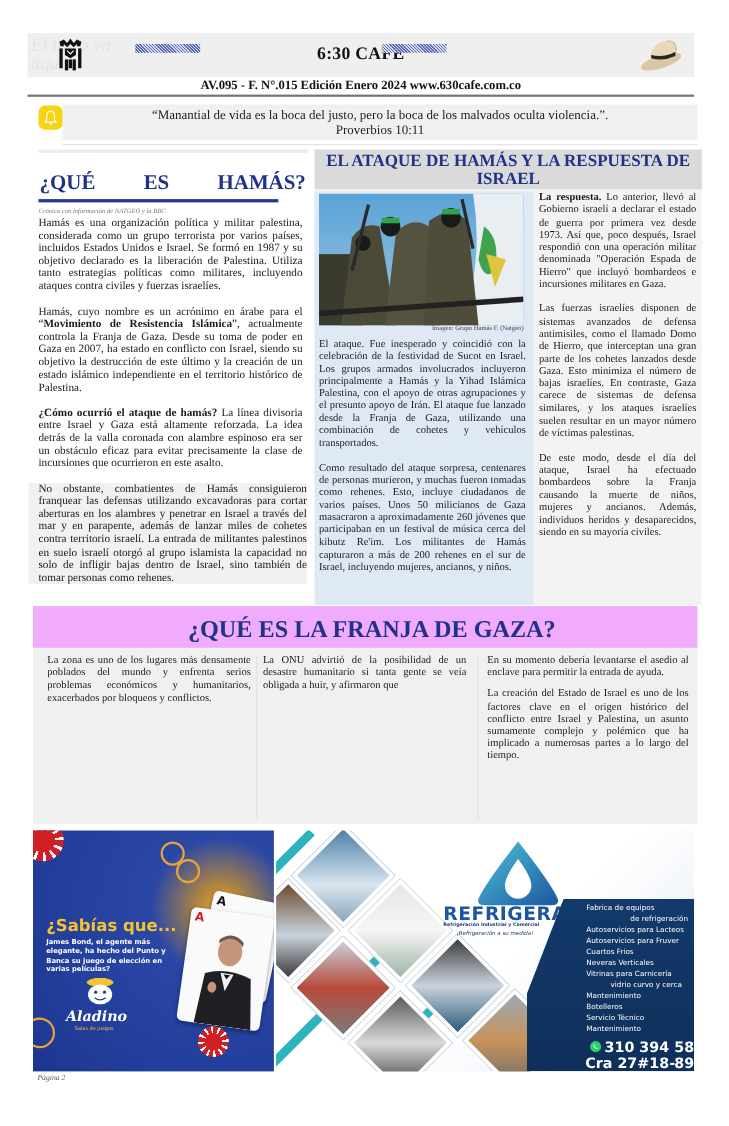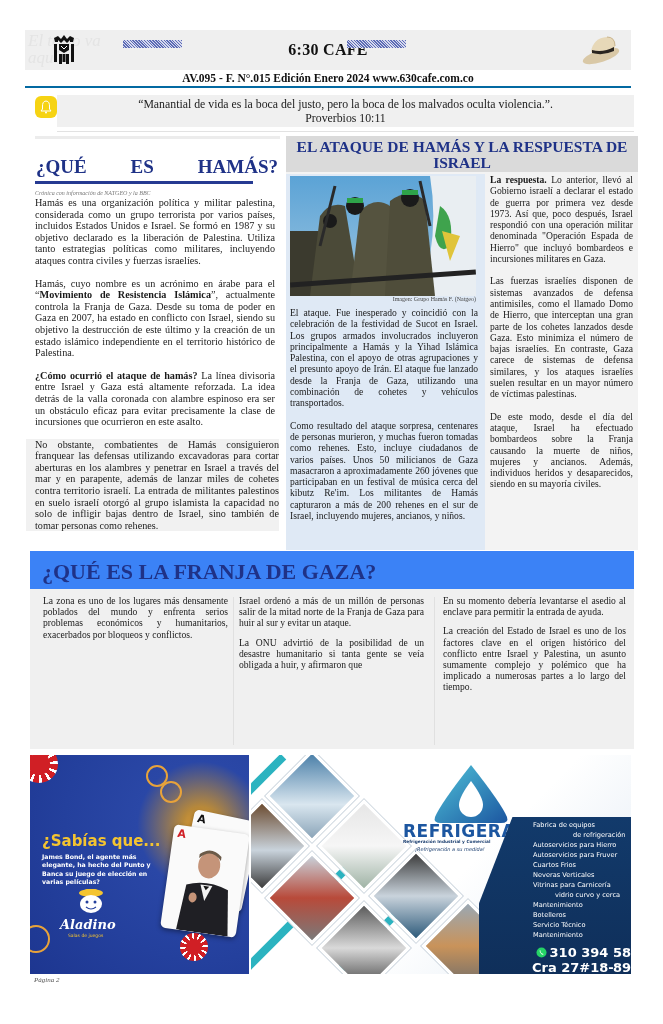--- a/index.html
+++ b/index.html
@@ -10,21 +10,21 @@
   .masthead { position: absolute; left: 25px; top: 30px; width: 606px; height: 40px; background: #efefef; }
   .ghost-text { position: absolute; left: 3px; top: 2px; font-family: "Liberation Serif", serif; font-style: italic; font-size: 17px; line-height: 17px; color: #e4e4e4; width: 80px; }
   .logo { position: absolute; left: 27px; top: 4px; width: 24px; height: 32px; }
   .dotbar { position: absolute; top: 10px; width: 59px; height: 8px;
     background-image: repeating-linear-gradient(45deg, #5c6bb5 0 1px, #d6d9ee 1px 2px); }
   .dotbar.left { left: 98px; }
   .dotbar.right { left: 322px; }
   .mast-title { position: absolute; left: 0; right: 0; top: 11px; text-align: center; font-family: "Liberation Serif", serif; font-weight: bold; font-size: 16px; color: #111; letter-spacing: 0.3px; }
   .hat { position: absolute; left: 556px; top: 2px; width: 42px; height: 34px; }
 
-  .edition-line { position: absolute; left: 25px; top: 72px; width: 606px; height: 16px; text-align: center; font-family: "Liberation Serif", serif; font-weight: bold; font-size: 11.5px; color: #111; border-bottom: 2px solid #0369a1; }
+  .edition-line { position: absolute; left: 25px; top: 72px; width: 606px; height: 16px; text-align: center; font-family: "Liberation Serif", serif; font-weight: bold; font-size: 11.5px; color: #111; border-bottom: 2px solid #737373; }
 
   
   .bell { position: absolute; left: 35px; top: 96px; width: 22px; height: 22px; border-radius: 6px; background: #f6d313; display: flex; align-items: center; justify-content: center; }
   .verse-box { position: absolute; left: 57px; top: 95px; width: 577px; height: 32px; background: #f0f0f0; text-align: center; font-family: "Liberation Serif", serif; font-size: 11.8px; line-height: 14px; color: #222; padding-top: 2px; }
   .verse-rule { position: absolute; left: 57px; top: 131px; width: 577px; height: 1px; background: #e2e2e2; }
 
   
   .left-col { position: absolute; left: 30px; top: 136px; width: 250px; }
   .left-col .topline { height: 3px; background: #ececec; margin: 0 0 6px 5px; }
   .h-hamas { display: flex; justify-content: space-between; font-family: "Liberation Serif", serif; font-weight: bold; font-size: 19px; color: #1f3287; padding: 0 2px 0 6px; line-height: 22px; margin-top: 17px; }
@@ -40,21 +40,21 @@
   .art-title { position: absolute; left: 0; top: 0; width: 352px; height: 36px; background: #dadada; text-align: center; font-family: "Liberation Serif", serif; font-weight: bold; font-size: 15.5px; line-height: 16px; color: #1f3287; padding-top: 3px; }
   .mid-col { position: absolute; left: 0; top: 38px; width: 199px; height: 376px; background: #dfe9f5; }
   .photo { position: absolute; left: 4px; top: 2px; width: 186px; height: 120px; overflow: hidden; }
   .photo-cap { position: absolute; left: 4px; top: 122px; width: 186px; text-align: right; font-family: "Liberation Serif", serif; font-size: 6px; color: #444; }
   .mid-text { position: absolute; left: 4px; top: 133px; width: 188px; }
   .mid-text .para { padding: 0; font-size: 9.6px; line-height: 11.3px; }
   .rcol { position: absolute; left: 204px; top: 38px; width: 148px; }
   .rcol .para { padding: 0; font-size: 9.6px; line-height: 11.3px; width: 143px; }
 
   
-  .gaza-title { position: absolute; left: 30px; top: 551px; width: 604px; height: 38px; background: #3b82f6; font-family: "Liberation Serif", serif; font-weight: bold; font-size: 22px; color: #1f3287; padding: 8px 0 0 12px; }
+  .gaza-title { position: absolute; left: 30px; top: 551px; width: 604px; height: 38px; background: #f0abfc; font-family: "Liberation Serif", serif; font-weight: bold; font-size: 22px; color: #1f3287; padding: 8px 0 0 12px; text-align: center; }
   .gaza-cols { position: absolute; left: 30px; top: 589px; width: 604px; height: 160px; background: #f0f0f0; }
   .gcol { position: absolute; top: 6px; }
   .gcol .para { padding: 0; font-size: 9.6px; line-height: 11.2px; }
   .gcol .para + .para { margin-top: 8px; }
   .gcol.c1 { left: 13px; width: 185px; }
   .gcol.c2 { left: 209px; width: 185px; }
   .gcol.c3 { left: 413px; width: 183px; }
   .gsep { position: absolute; top: 8px; width: 1px; height: 148px; background: #e0e0e0; }
 
   
@@ -181,21 +181,20 @@
   </div>
 </div>
 
 <div class="gaza-title">¿QUÉ ES LA FRANJA DE GAZA?</div>
 <div class="gaza-cols">
   <div class="gcol c1">
     <p class="para">La zona es uno de los lugares más densamente poblados del mundo y enfrenta serios problemas económicos y humanitarios, exacerbados por bloqueos y conflictos.</p>
   </div>
   <div class="gsep" style="left:203px"></div>
   <div class="gcol c2">
-    <p class="para">Israel ordenó a más de un millón de personas salir de la mitad norte de la Franja de Gaza para huir al sur y evitar un ataque.</p>
     <p class="para">La ONU advirtió de la posibilidad de un desastre humanitario si tanta gente se veía obligada a huir, y afirmaron que</p>
   </div>
   <div class="gsep" style="left:404px"></div>
   <div class="gcol c3">
     <p class="para">En su momento debería levantarse el asedio al enclave para permitir la entrada de ayuda.</p>
     <p class="para">La creación del Estado de Israel es uno de los factores clave en el origen histórico del conflicto entre Israel y Palestina, un asunto sumamente complejo y polémico que ha implicado a numerosas partes a lo largo del tiempo.</p>
   </div>
 </div>
 
 <div class="ad-aladino">
@@ -253,21 +252,21 @@
     <path d="M40 2 Q70 40 76 54 Q78 60 70 60 L10 60 Q2 60 4 54 Q10 40 40 2 Z" fill="url(#lg)"></path>
     <path d="M40 18 Q52 34 52 42 A12 12 0 0 1 28 42 Q28 34 40 18 Z" fill="#ffffff"></path>
   </svg>
   <div class="refri-name">REFRIGERAR</div>
   <div class="refri-sub">Refrigeración Industrial y Comercial</div>
   <div class="refri-tag">¡Refrigeración a su medida!</div>
   <div class="dark-panel"></div>
   <div class="services">
     <div>Fabrica de equipos</div>
     <div class="indent">de refrigeración</div>
-    <div>Autoservicios para Hierro</div>
+    <div>Autoservicios para Lacteos</div>
     <div>Autoservicios para Fruver</div>
     <div>Cuartos Frios</div>
     <div>Neveras Verticales</div>
     <div>Vitrinas para Carnicería</div>
     <div class="indent2">vidrio curvo y cerca</div>
     <div>Mantenimiento</div>
     <div>Botelleros</div>
     <div>Servicio Técnico</div>
     <div>Mantenimiento</div>
   </div>

